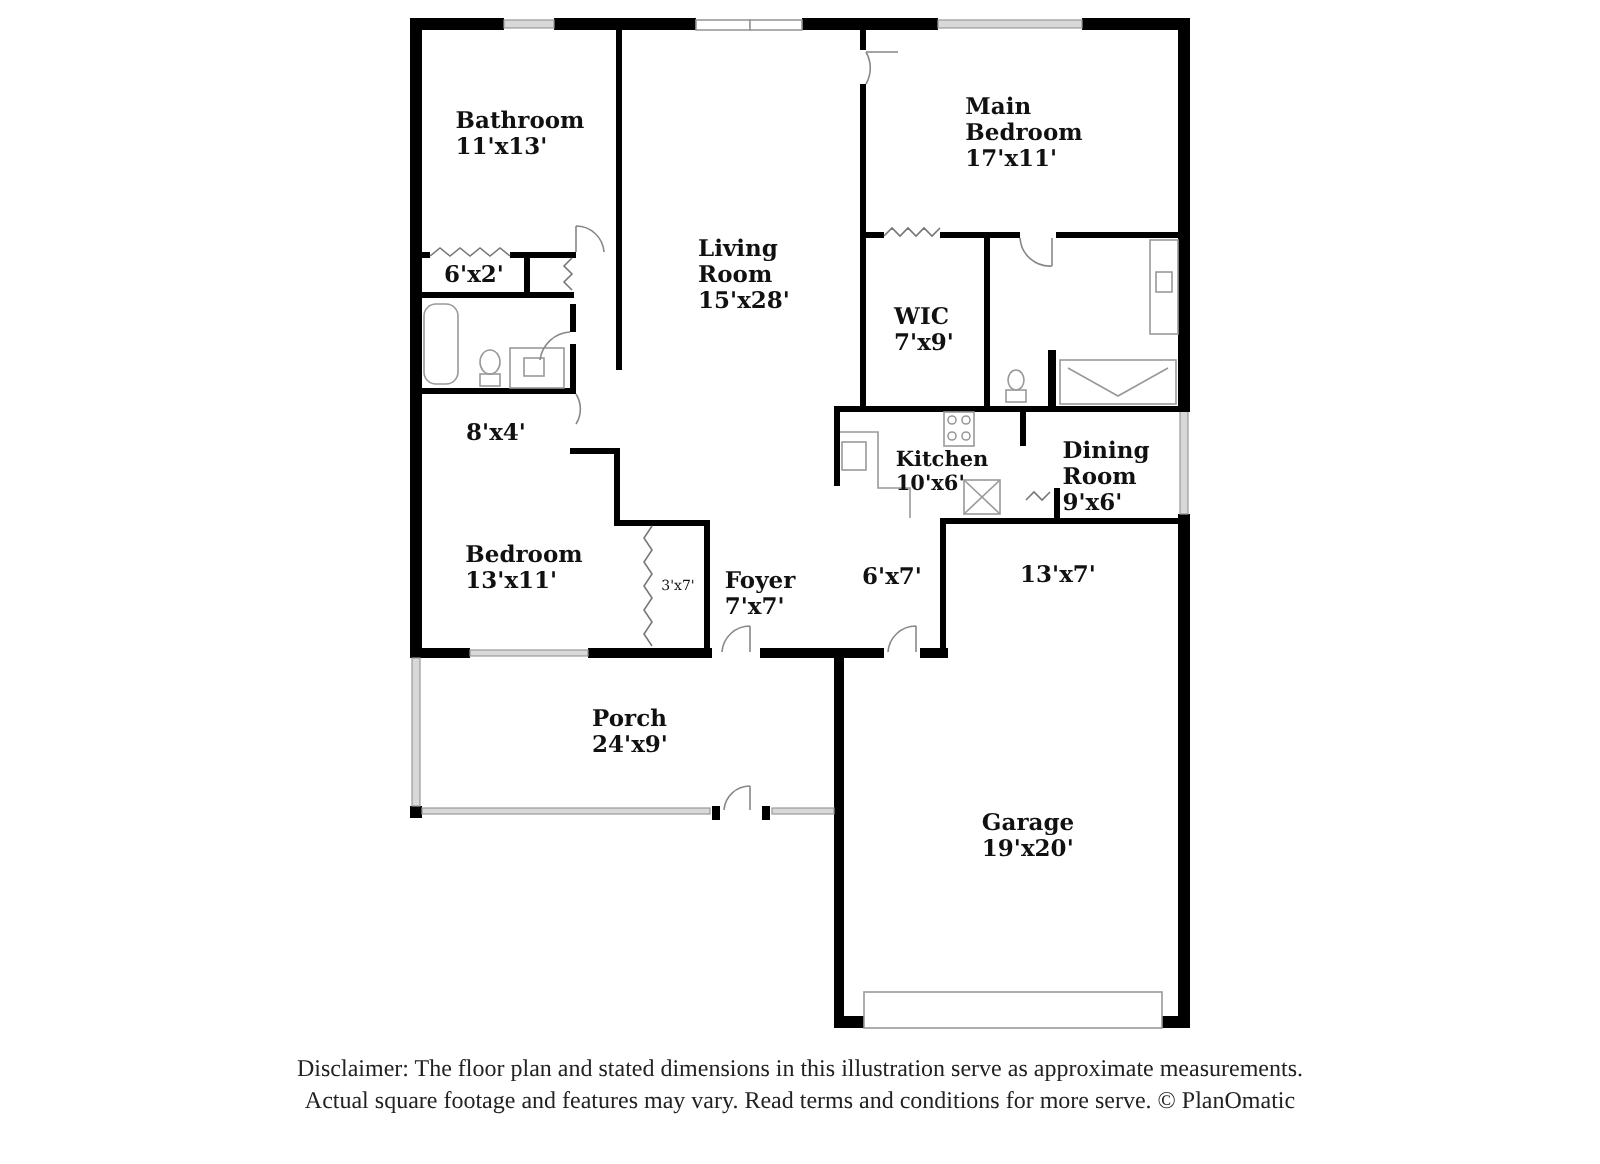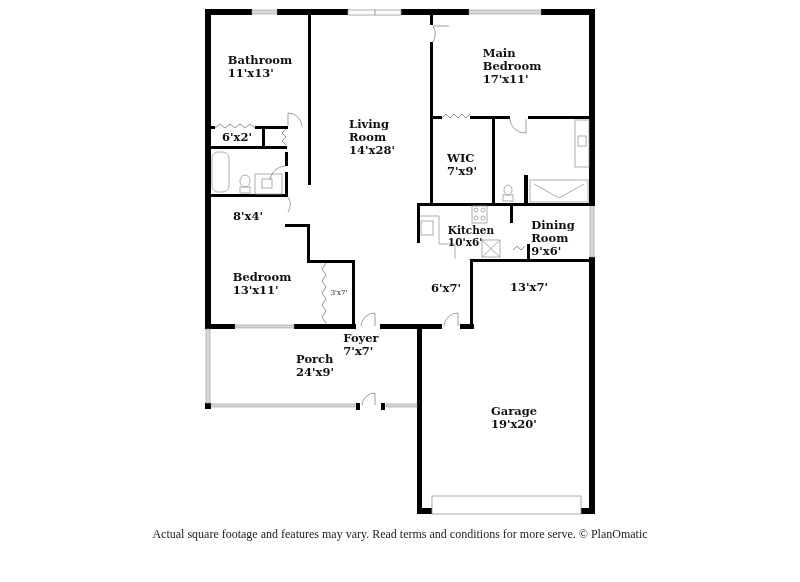--- a/index.html
+++ b/index.html
@@ -127,21 +127,21 @@
 <div class="lbl" style="left:260px;top:54px;">
   <div>Bathroom</div>
   <div>11'x13'</div>
 </div>
 <div class="lbl" style="left:237px;top:131px;">
   <div>6'x2'</div>
 </div>
 <div class="lbl" style="left:372px;top:118px;">
   <div>Living</div>
   <div>Room</div>
-  <div>14'x28'</div>
+  <div>15'x28'</div>
 </div>
 <div class="lbl" style="left:512px;top:47px;">
   <div>Main</div>
   <div>Bedroom</div>
   <div>17'x11'</div>
 </div>
 <div class="lbl" style="left:462px;top:152px;">
   <div>WIC</div>
   <div>7'x9'</div>
 </div>
@@ -157,34 +157,35 @@
   <div>Room</div>
   <div>9'x6'</div>
 </div>
 <div class="lbl" style="left:262px;top:271px;">
   <div>Bedroom</div>
   <div>13'x11'</div>
 </div>
 <div class="lbl small" style="left:339px;top:289px;">
   <div>3'x7'</div>
 </div>
-<div class="lbl" style="left:361px;top:284px;margin-top:48px;">
+<div class="lbl" style="left:380px;top:284px;">
   <div>Foyer</div>
   <div>7'x7'</div>
 </div>
 <div class="lbl" style="left:446px;top:282px;">
   <div>6'x7'</div>
 </div>
 <div class="lbl" style="left:529px;top:281px;">
   <div>13'x7'</div>
 </div>
 <div class="lbl" style="left:315px;top:353px;">
   <div>Porch</div>
   <div>24'x9'</div>
 </div>
 <div class="lbl" style="left:514px;top:405px;">
   <div>Garage</div>
   <div>19'x20'</div>
 </div>
 
 <div class="disclaimer">
+  <div>Disclaimer: The floor plan and stated dimensions in this illustration serve as approximate measurements.</div>
   <div>Actual square footage and features may vary. Read terms and conditions for more serve. © PlanOmatic</div>
 </div>
 
 </body></html>

